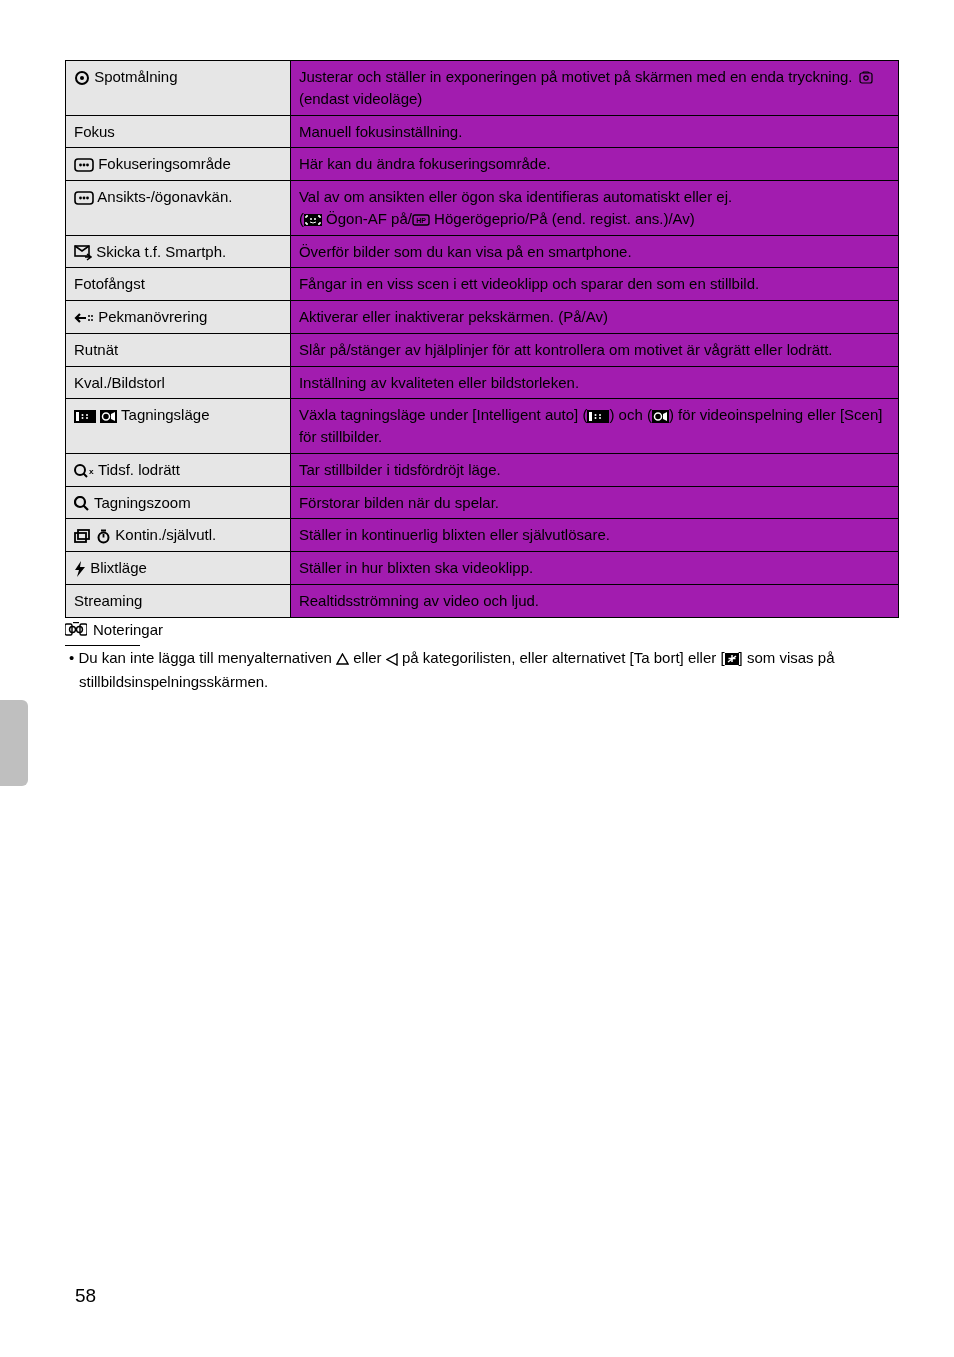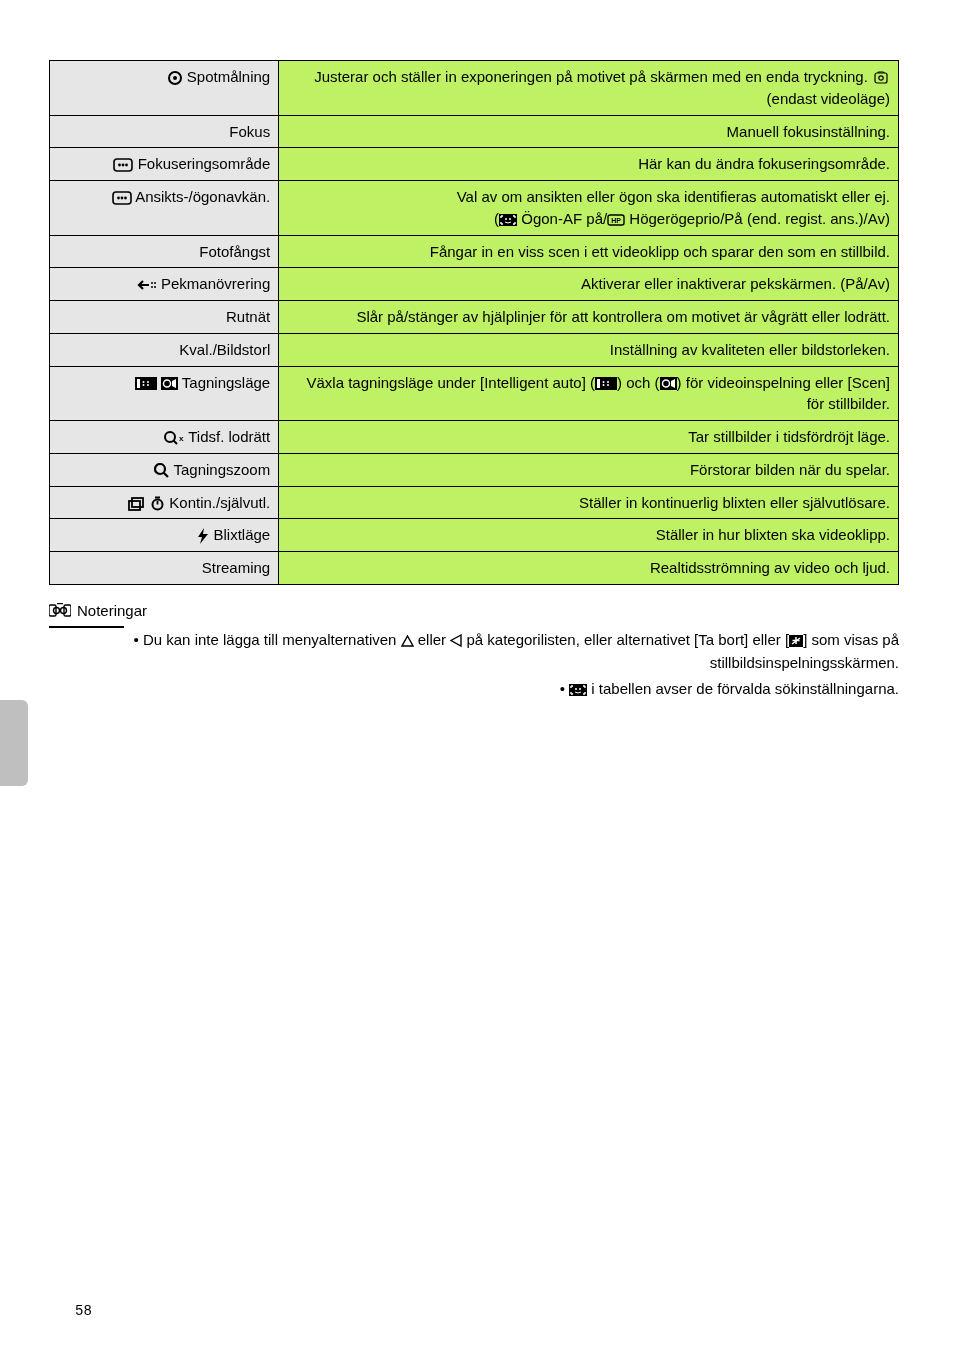--- a/index.html
+++ b/index.html
@@ -5,60 +5,59 @@
   * { box-sizing: border-box; margin: 0; padding: 0; }
   body {
     width: 954px;
     height: 1357px;
     background: #fff;
     font-family: Arial, Helvetica, sans-serif;
     font-size: 15px;
     color: #000;
     position: relative;
   }
-  .page { padding: 60px 55px 40px 49px; text-align: right; }
+  .page { padding: 60px 55px 40px 65px; }
   table.main {
     width: 100%;
     border-collapse: collapse;
     table-layout: fixed;
   }
   table.main col.left { width: 27%; }
   table.main col.right { width: 73%; }
   table.main td {
     border: 1.5px solid #000;
     padding: 5px 8px;
     vertical-align: top;
     font-size: 15px;
     line-height: 1.45;
   }
   table.main td.label { background: #e6e6e6; }
-  table.main td.desc { background: #bef264; }
+  table.main td.desc { background: #a21caf; }
   .icon {
     display: inline-block;
     vertical-align: middle;
   }
-  .note-section { margin-top: 14px; font-size: 15px; line-height: 1.55; }
+  .note-section { font-size: 15px; line-height: 1.55; }
   .note-head { display: flex; align-items: center; gap: 6px; margin-bottom: 4px; }
   .note-line { width: 75px; height: 1.5px; background: #000; }
   .bullet { padding-left: 14px; text-indent: -10px; margin-bottom: 3px; }
   .side-tab {
     position: absolute;
     left: 0;
     top: 700px;
     width: 28px;
     height: 86px;
     background: #bfbfbf;
     border-radius: 0 6px 6px 0;
   }
   .pagenum {
     position: absolute;
     left: 75px;
-    bottom: 38px;
-    font-size: 14px;
-    font-family: Liberation Mono, monospace;
+    bottom: 50px;
+    font-size: 19px;
   }
   .nowrap { white-space: nowrap; }
 </style>
 </head>
 <body>
 
 <div class="side-tab"></div>
 
 <div class="page">
   <table class="main">
@@ -101,20 +100,28 @@
           <td class="desc">Val av om ansikten eller ögon ska identifieras automatiskt eller ej.<br>(<svg class="icon" width="18" height="12" viewBox="0 0 18 12">
               <rect x="0" y="0" width="18" height="12" fill="#000"></rect>
               <path d="M2 2l2 0M2 2l0 2M16 2l-2 0M16 2l0 2M2 10l2 0M2 10l0 -2M16 10l-2 0M16 10l0 -2" stroke="#fff" stroke-width="1.4" fill="none"></path>
               <circle cx="7" cy="5" r="1" fill="#fff"></circle>
               <circle cx="11" cy="5" r="1" fill="#fff"></circle>
               <path d="M6 8Q9 10 12 8" stroke="#fff" stroke-width="1" fill="none"></path>
             </svg> Ögon-AF på/<svg class="icon" width="18" height="12" viewBox="0 0 18 12">
               <rect x="1" y="1" width="16" height="10" rx="2" fill="none" stroke="#000" stroke-width="1.4"></rect>
               <text x="9" y="9" font-size="7" text-anchor="middle" font-family="Arial" font-weight="bold">HP</text>
             </svg> Högerögeprio/På (end. regist. ans.)/Av)</td>
+        </tr>
+        <tr>
+          <td class="label"><svg class="icon" width="18" height="16" viewBox="0 0 18 16">
+              <rect x="1" y="1" width="14" height="10" fill="none" stroke="#000" stroke-width="1.6"></rect>
+              <path d="M1 1l7 5l7-5" fill="none" stroke="#000" stroke-width="1.6"></path>
+              <path d="M13 9l4 3l-4 3M17 12h-6" fill="none" stroke="#000" stroke-width="1.5"></path>
+            </svg> <span>Skicka t.f. Smartph.</span></td>
+          <td class="desc">Överför bilder som du kan visa på en smartphone.</td>
         </tr>
         <tr>
           <td class="label"><span>Fotofångst</span></td>
           <td class="desc">Fångar in en viss scen i ett videoklipp och sparar den som en stillbild.</td>
         </tr>
         <tr>
           <td class="label"><svg class="icon" width="20" height="14" viewBox="0 0 20 14">
               <path d="M12 7H2M6 3L2 7l4 4" fill="none" stroke="#000" stroke-width="2.2"></path>
               <circle cx="15" cy="5" r="1" fill="#000"></circle>
               <circle cx="18" cy="5" r="1" fill="#000"></circle>
@@ -212,24 +219,17 @@
     <div id="notes-list">
         <div class="bullet">• Du kan inte lägga till menyalternativen <svg class="icon" width="13" height="12" viewBox="0 0 13 12">
             <path d="M6.5 1L12 11H1z" fill="none" stroke="#000" stroke-width="1.4"></path>
           </svg> eller <svg class="icon" width="12" height="13" viewBox="0 0 12 13">
             <path d="M11 1L1 6.5L11 12z" fill="none" stroke="#000" stroke-width="1.4"></path>
           </svg> på kategorilisten, eller alternativet [Ta bort] eller [<svg class="icon" width="14" height="12" viewBox="0 0 14 12">
             <rect x="0" y="0" width="14" height="12" fill="#000"></rect>
             <path d="M7 2v7M3.5 5.5h7" stroke="#fff" stroke-width="1.5"></path>
             <path d="M3 9l8-6" stroke="#fff" stroke-width="1.5"></path>
           </svg>] som visas på stillbildsinspelningsskärmen.</div>
-        <div class="bullet">• <svg class="icon" width="18" height="12" viewBox="0 0 18 12">
-            <rect x="0" y="0" width="18" height="12" fill="#000"></rect>
-            <path d="M2 2l2 0M2 2l0 2M16 2l-2 0M16 2l0 2M2 10l2 0M2 10l0 -2M16 10l-2 0M16 10l0 -2" stroke="#fff" stroke-width="1.4" fill="none"></path>
-            <circle cx="7" cy="5" r="1" fill="#fff"></circle>
-            <circle cx="11" cy="5" r="1" fill="#fff"></circle>
-            <path d="M6 8Q9 10 12 8" stroke="#fff" stroke-width="1" fill="none"></path>
-          </svg> i tabellen avser de förvalda sökinställningarna.</div>
       </div>
   </div>
 </div>
 
 <div class="pagenum">58</div>
 
 </body></html>

